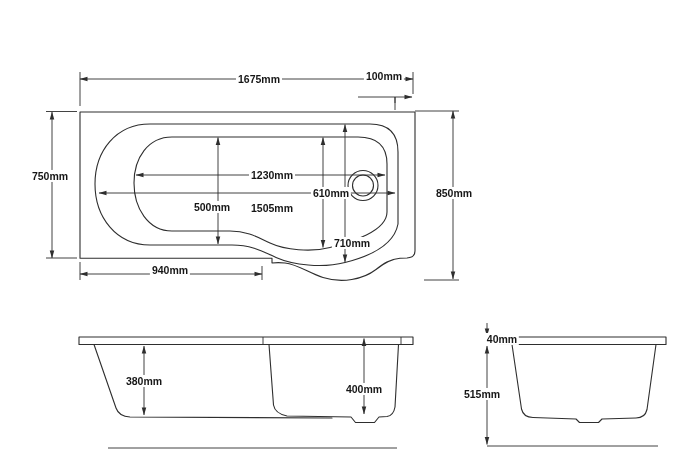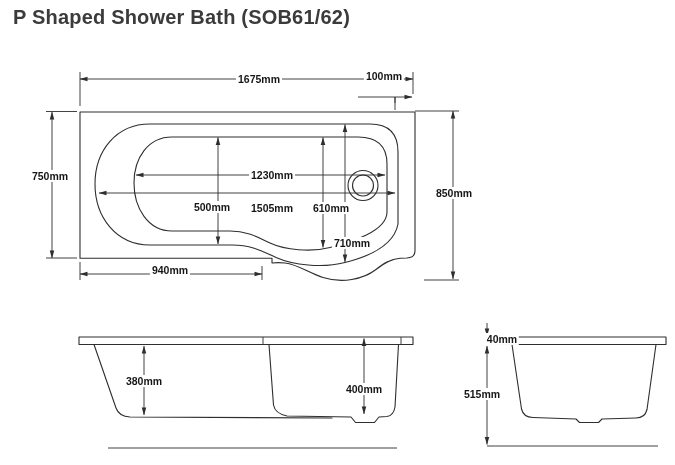--- a/index.html
+++ b/index.html
@@ -17,21 +17,20 @@
   .dimend{ fill:none; stroke:var(--line); stroke-width:0.9; marker-end:url(#arrE); }
   .dim  { position:absolute; transform:translate(-50%,-50%);
           font:bold 10.5px/1.15 "Liberation Sans",sans-serif; color:var(--text);
           background:var(--bg); padding:0 2px; white-space:nowrap; }
 </style>
 </head>
 <body>
 
 <div class="canvas">
 
-  <h1 class="title">P Shaped Shower Bath (SOB61/62)</h1>
 
   <svg width="675" height="465" viewBox="0 0 675 465">
     <defs>
       <marker id="arrE" viewBox="0 0 12 8" refX="11" refY="4" markerWidth="9.5" markerHeight="6.5" orient="auto-start-reverse">
         <path d="M0.5,0.8 L11.5,4 L0.5,7.2 Z" fill="#2e2e2e"></path>
       </marker>
       <marker id="arrS" viewBox="0 0 12 8" refX="11" refY="4" markerWidth="9.5" markerHeight="6.5" orient="auto-start-reverse">
         <path d="M0.5,0.8 L11.5,4 L0.5,7.2 Z" fill="#2e2e2e"></path>
       </marker>
     </defs>
@@ -82,21 +81,21 @@
     </g>
   </svg>
 
   <span class="dim" style="left:259px;top:79px">1675mm</span>
   <span class="dim" style="left:384px;top:76px">100mm</span>
   <span class="dim" style="left:50px;top:176px">750mm</span>
   <span class="dim" style="left:454px;top:193px">850mm</span>
   <span class="dim" style="left:272px;top:175px">1230mm</span>
   <span class="dim" style="left:272px;top:208px">1505mm</span>
   <span class="dim" style="left:212px;top:207px">500mm</span>
-  <span class="dim" style="left:331px;top:208px">610mm</span>
+  <span class="dim" style="left:331px;top:193px">610mm</span>
   <span class="dim" style="left:352px;top:243px">710mm</span>
   <span class="dim" style="left:170px;top:270px">940mm</span>
   <span class="dim" style="left:144px;top:381px">380mm</span>
   <span class="dim" style="left:364px;top:389px">400mm</span>
   <span class="dim" style="left:502px;top:339px">40mm</span>
   <span class="dim" style="left:482px;top:394px">515mm</span>
 
 </div>
 
 </body></html>

